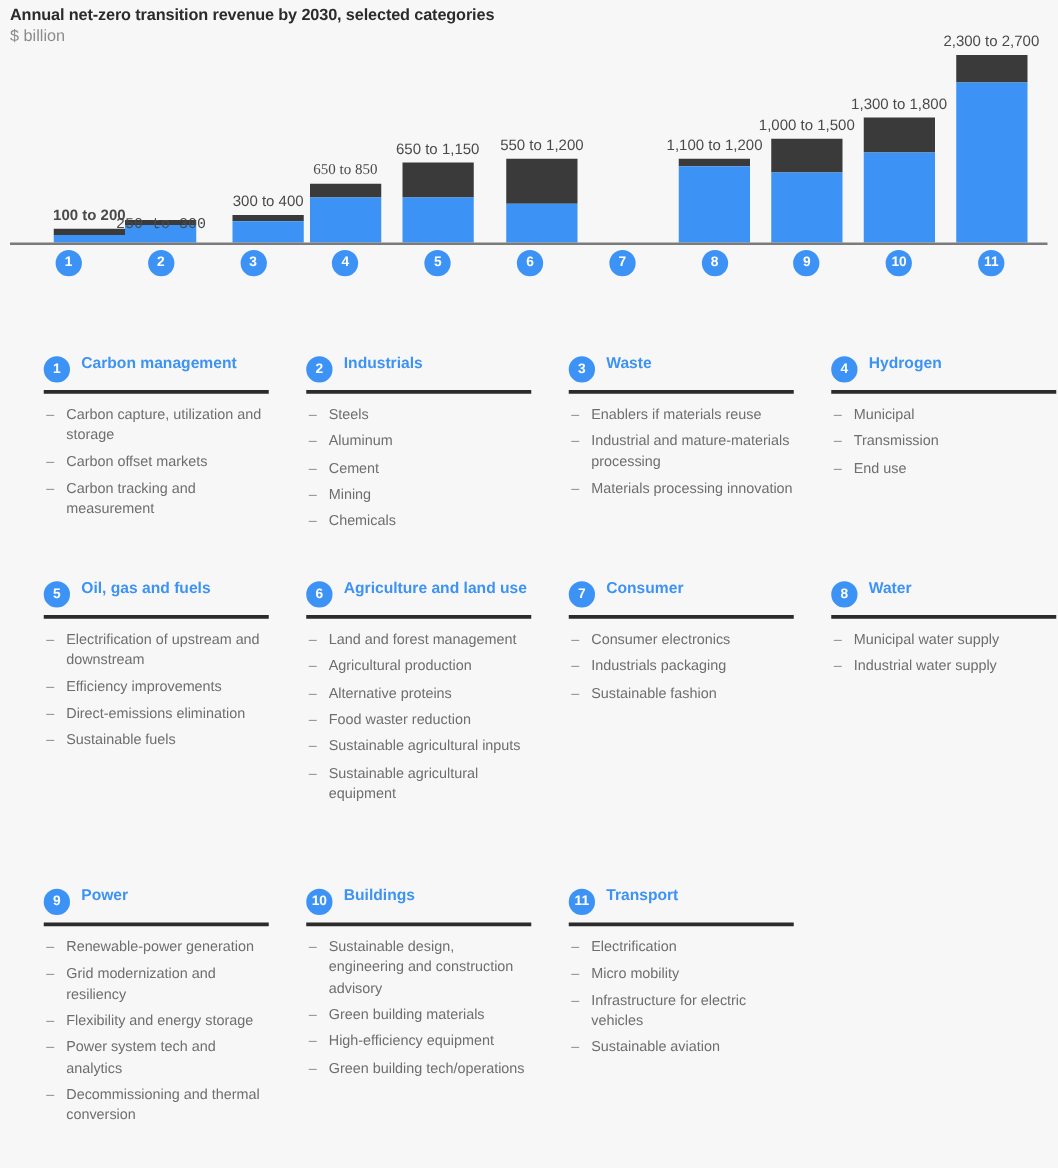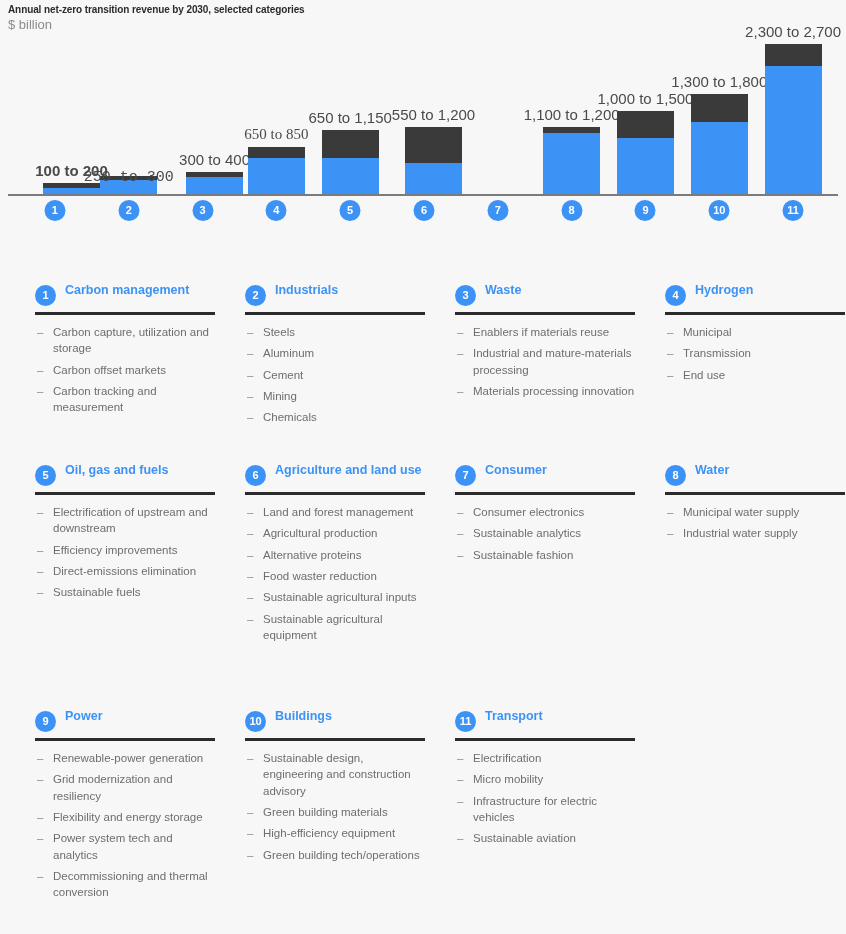--- a/index.html
+++ b/index.html
@@ -12,21 +12,21 @@
     position: relative;
     width: 846px;
     height: 934px;
     background: #f7f7f7;
     overflow: hidden;
   }
 
   
   #header { position: absolute; left: 8px; top: 4px; }
   #chart-title {
-    font-size: 10px;
+    font-size: 13px;
     font-weight: bold;
     color: #2b2b2b;
     letter-spacing: -0.1px;
     white-space: nowrap;
   }
   #chart-subtitle {
     font-size: 13px;
     color: #8c8c8c;
     margin-top: 2px;
   }
@@ -42,21 +42,21 @@
     position: absolute;
     bottom: 0;
     text-align: center;
   }
   .bar-label {
     position: absolute;
     bottom: 100%;
     left: 50%;
     transform: translateX(-50%);
     margin-bottom: 4px;
-    font-size: 15px;
+    font-size: 12px;
     color: #4a4a4a;
     white-space: nowrap;
   }
   .bar-stack {
     width: 100%;
     display: flex;
     flex-direction: column;
     justify-content: flex-end;
     height: 100%;
   }
@@ -311,21 +311,21 @@
         </ul>
       </div>
       <div class="card" style="left: 455px; top: 462px;">
         <div class="card-head">
           <div class="card-badge">7</div>
           <div class="card-title">Consumer</div>
         </div>
         <div class="card-rule"></div>
         <ul class="card-list">
           <li><span class="dash">–</span><span>Consumer electronics</span></li>
-          <li><span class="dash">–</span><span>Sustainable analytics</span></li>
+          <li><span class="dash">–</span><span>Industrials packaging</span></li>
           <li><span class="dash">–</span><span>Sustainable fashion</span></li>
         </ul>
       </div>
       <div class="card" style="left: 665px; top: 462px;">
         <div class="card-head">
           <div class="card-badge">8</div>
           <div class="card-title">Water</div>
         </div>
         <div class="card-rule"></div>
         <ul class="card-list">

